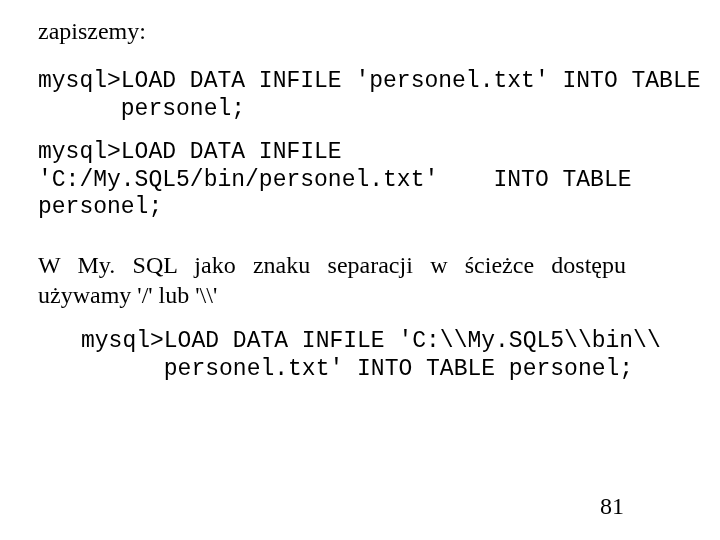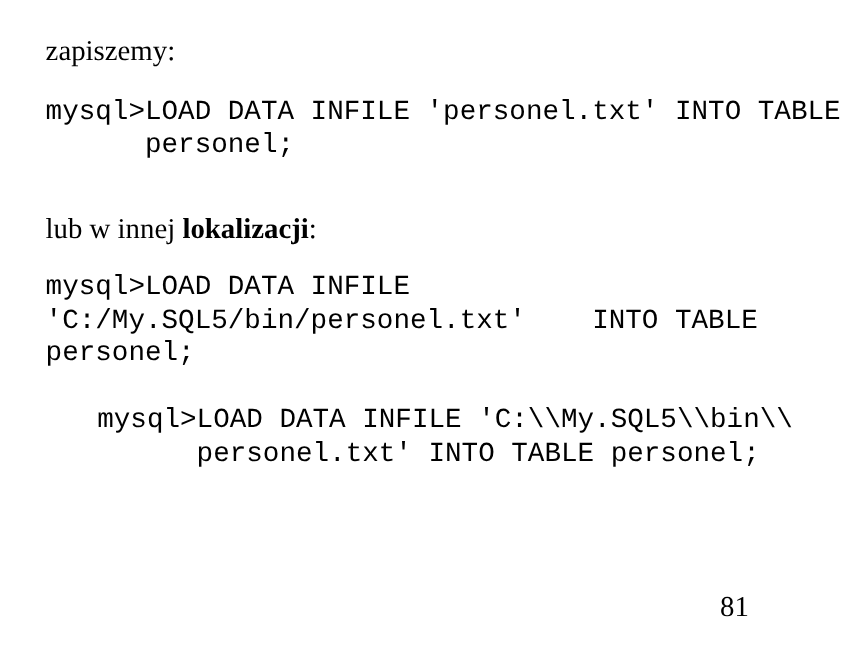--- a/index.html
+++ b/index.html
@@ -8,39 +8,39 @@
     width: 720px;
     height: 540px;
     background: #ffffff;
     font-family: "Times New Roman", Times, serif;
     color: #000000;
   }
   .page {
     box-sizing: border-box;
     width: 676px;
     height: 540px;
-    padding: 28px 50px 20px 38px;
+    padding: 16px 50px 20px 38px;
     position: relative;
   }
   .serif {
     font-family: "Times New Roman", Times, serif;
     font-size: 24px;
     line-height: 1.25;
   }
   .mono {
     font-family: "Courier New", Courier, monospace;
     font-size: 23px;
     line-height: 1.2;
     white-space: pre;
   }
   .para1 {
     margin-bottom: 22px;
   }
   .code1 {
-    margin-bottom: 41px;
+    margin-bottom: 16px;
   }
   .para2 {
     margin-bottom: 20px;
   }
   .code2 {
     margin-bottom: 28px;
   }
   .para3 {
     text-align: justify;
     margin-bottom: 18px;
@@ -63,24 +63,24 @@
 </head>
 <body>
 
 <div class="page">
 
   <div class="serif para1">zapiszemy:</div>
 
   <div class="mono code1">mysql&gt;LOAD DATA INFILE 'personel.txt' INTO TABLE
       personel;</div>
 
-  <div class="serif para2"><span>lub w innej </span><span class="bold">lokalizacji</span><span>:</span></div>
 
   <div class="mono code2">mysql&gt;LOAD DATA INFILE
 'C:/My.SQL5/bin/personel.txt'    INTO TABLE
 personel;</div>
 
+  <div class="serif para3">W My. SQL jako znaku separacji w ścieżce dostępu używamy '/' lub '\\'</div>
 
   <div class="mono code3">mysql&gt;LOAD DATA INFILE 'C:\\My.SQL5\\bin\\
       personel.txt' INTO TABLE personel;</div>
 
   <div class="page-num">81</div>
 </div>
 
 </body></html>

